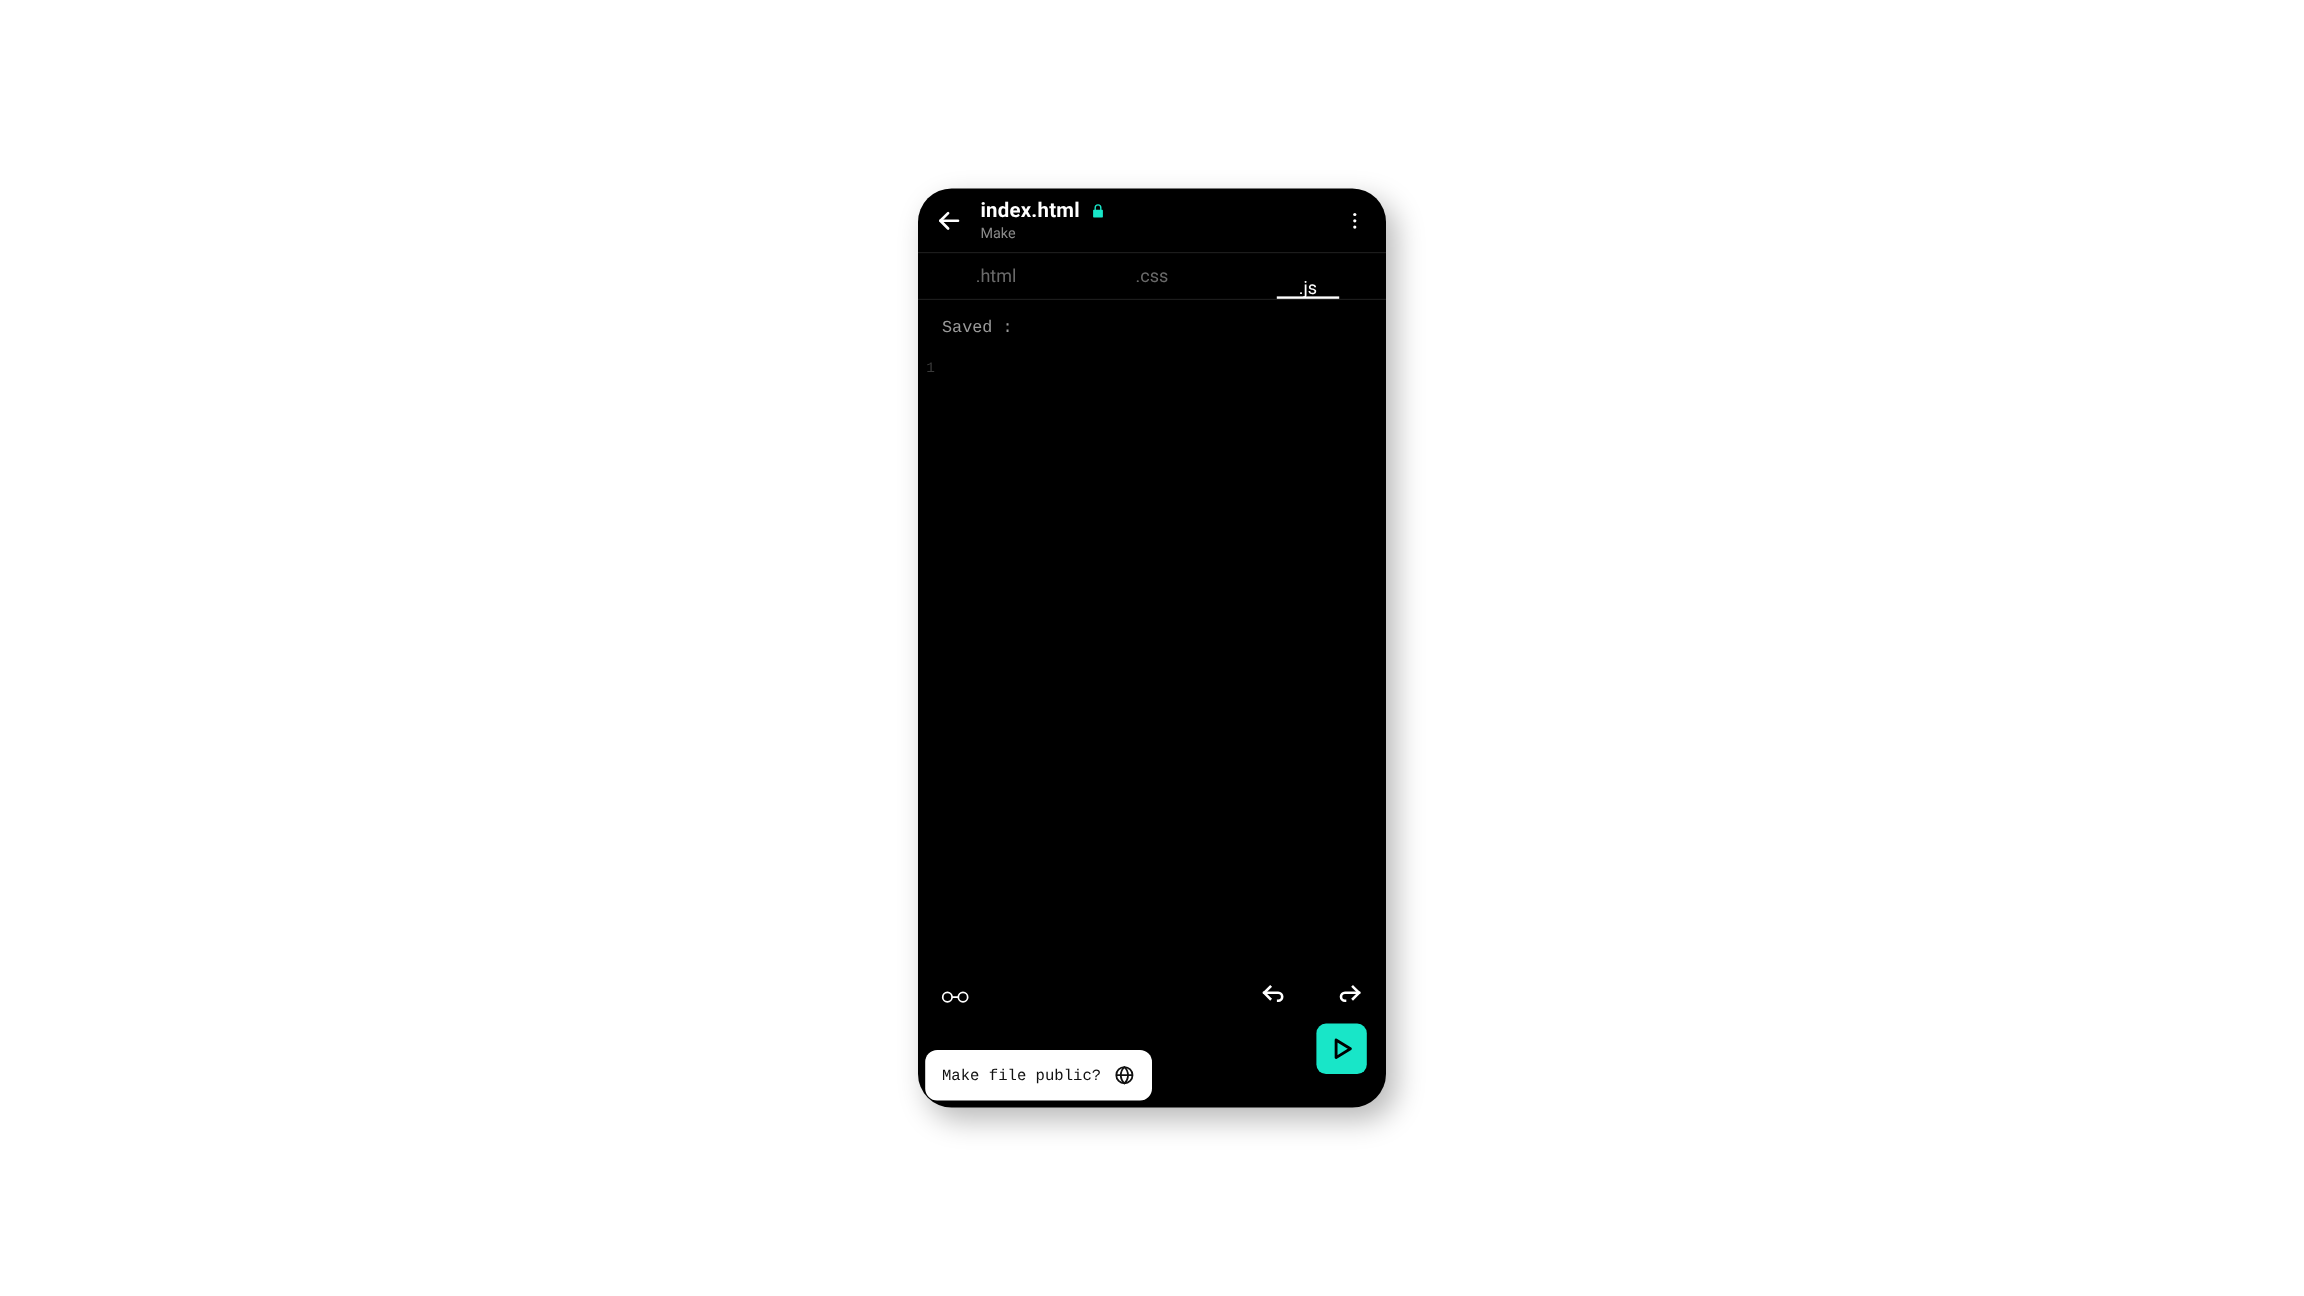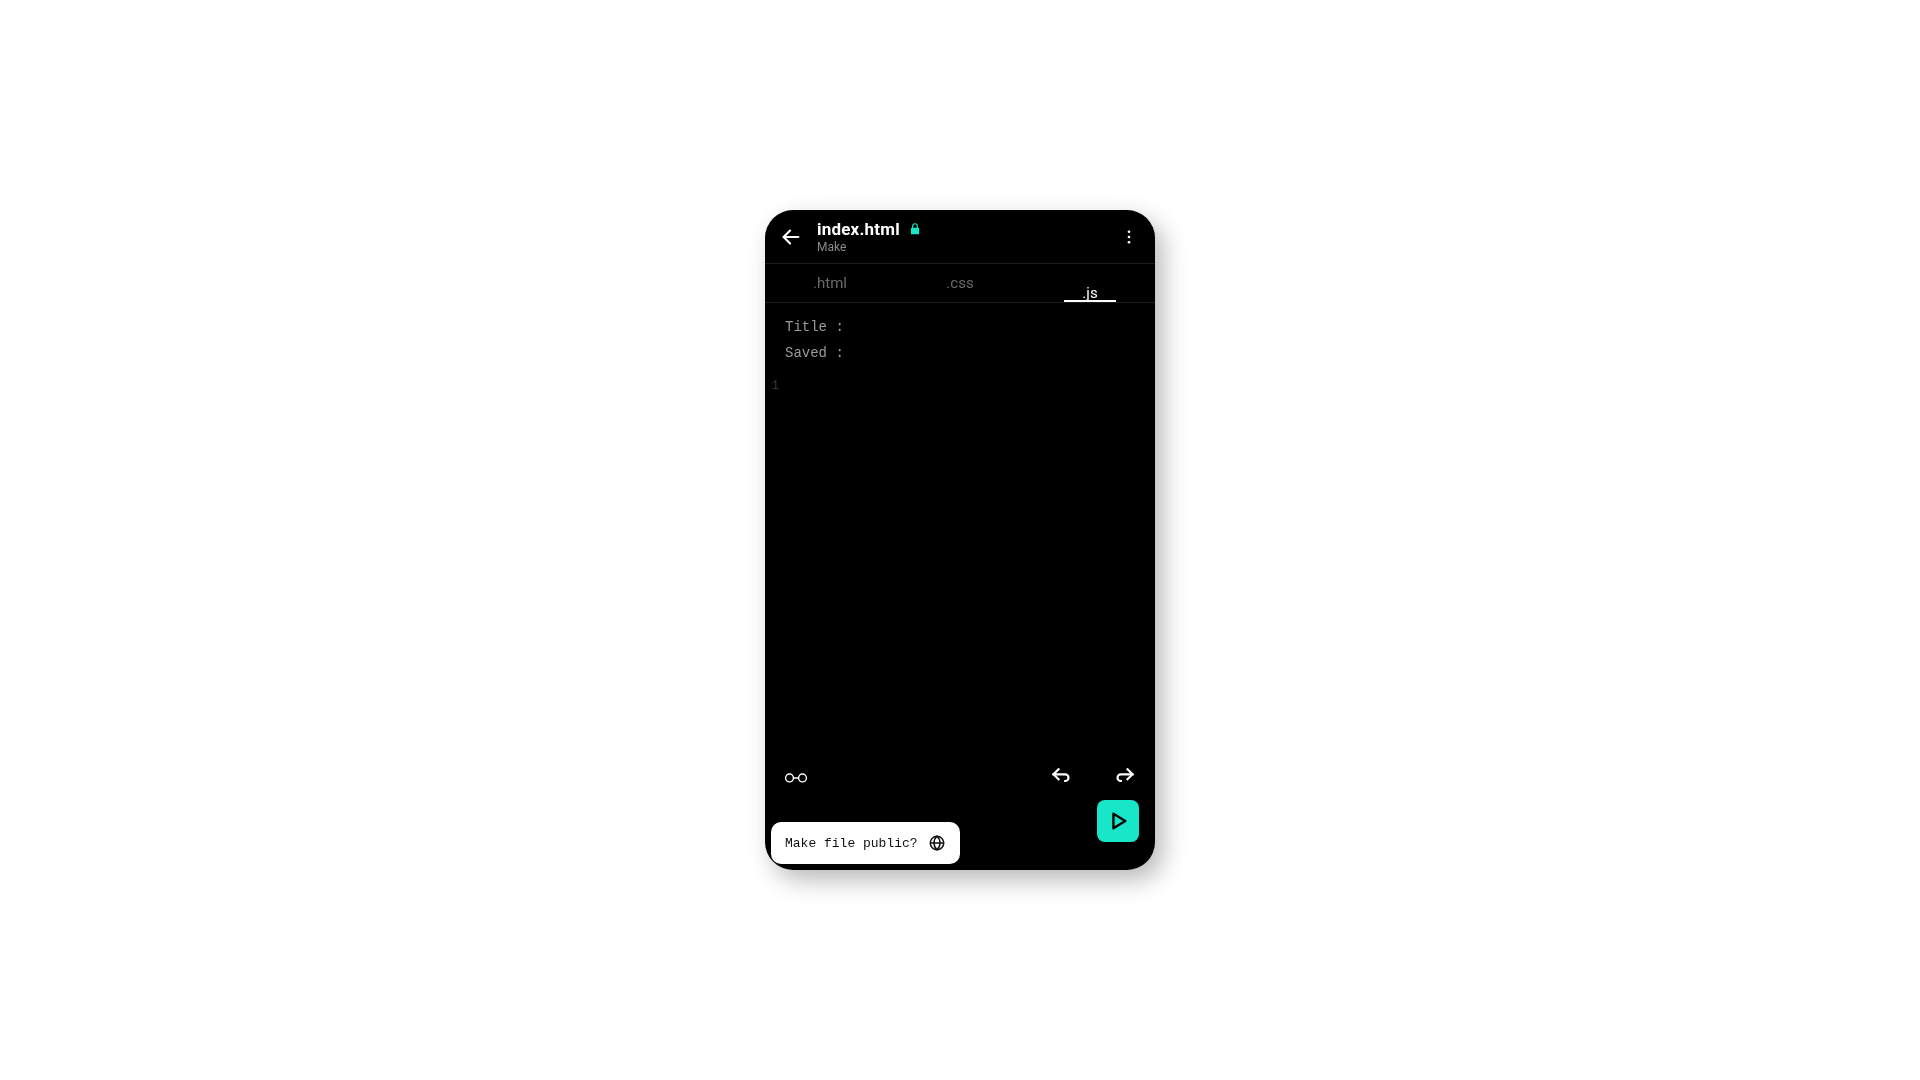--- a/index.html
+++ b/index.html
@@ -2,21 +2,21 @@
 <html><head>
 <meta charset="utf-8">
 <style>
   * { box-sizing: border-box; margin: 0; padding: 0; }
   html, body { width: 1920px; height: 1080px; background: #fff; font-family: -apple-system, BlinkMacSystemFont, "Segoe UI", Roboto, sans-serif; }
   .stage {
     width: 1920px; height: 1080px; position: relative;
     display: flex; align-items: center; justify-content: center;
   }
   .phone {
-    width: 390px; height: 660px;
+    width: 390px; height: 766px;
     background: #000;
     border-radius: 28px;
     position: relative;
     overflow: hidden;
     box-shadow: 8px 10px 24px rgba(0,0,0,0.28);
   }
   .header {
     height: 53px;
     display: flex; align-items: center;
     padding: 0 12px;
@@ -145,21 +145,20 @@
         </div>
       <div class="tab">
           <span>.css</span>
         </div>
       <div class="tab active">
           <span>.js</span>
         </div>
     </div>
 
     <div class="meta">
-      <div><span>Title :</span></div>
       <div><span>Saved :</span></div>
     </div>
 
     <div class="editor">
       <div class="gutter">1</div>
     </div>
 
     <div class="toolbar">
       <div class="tool-btn">
         <svg width="26" height="18" viewBox="0 0 40 20" fill="none" stroke="currentColor" stroke-width="2.2">

